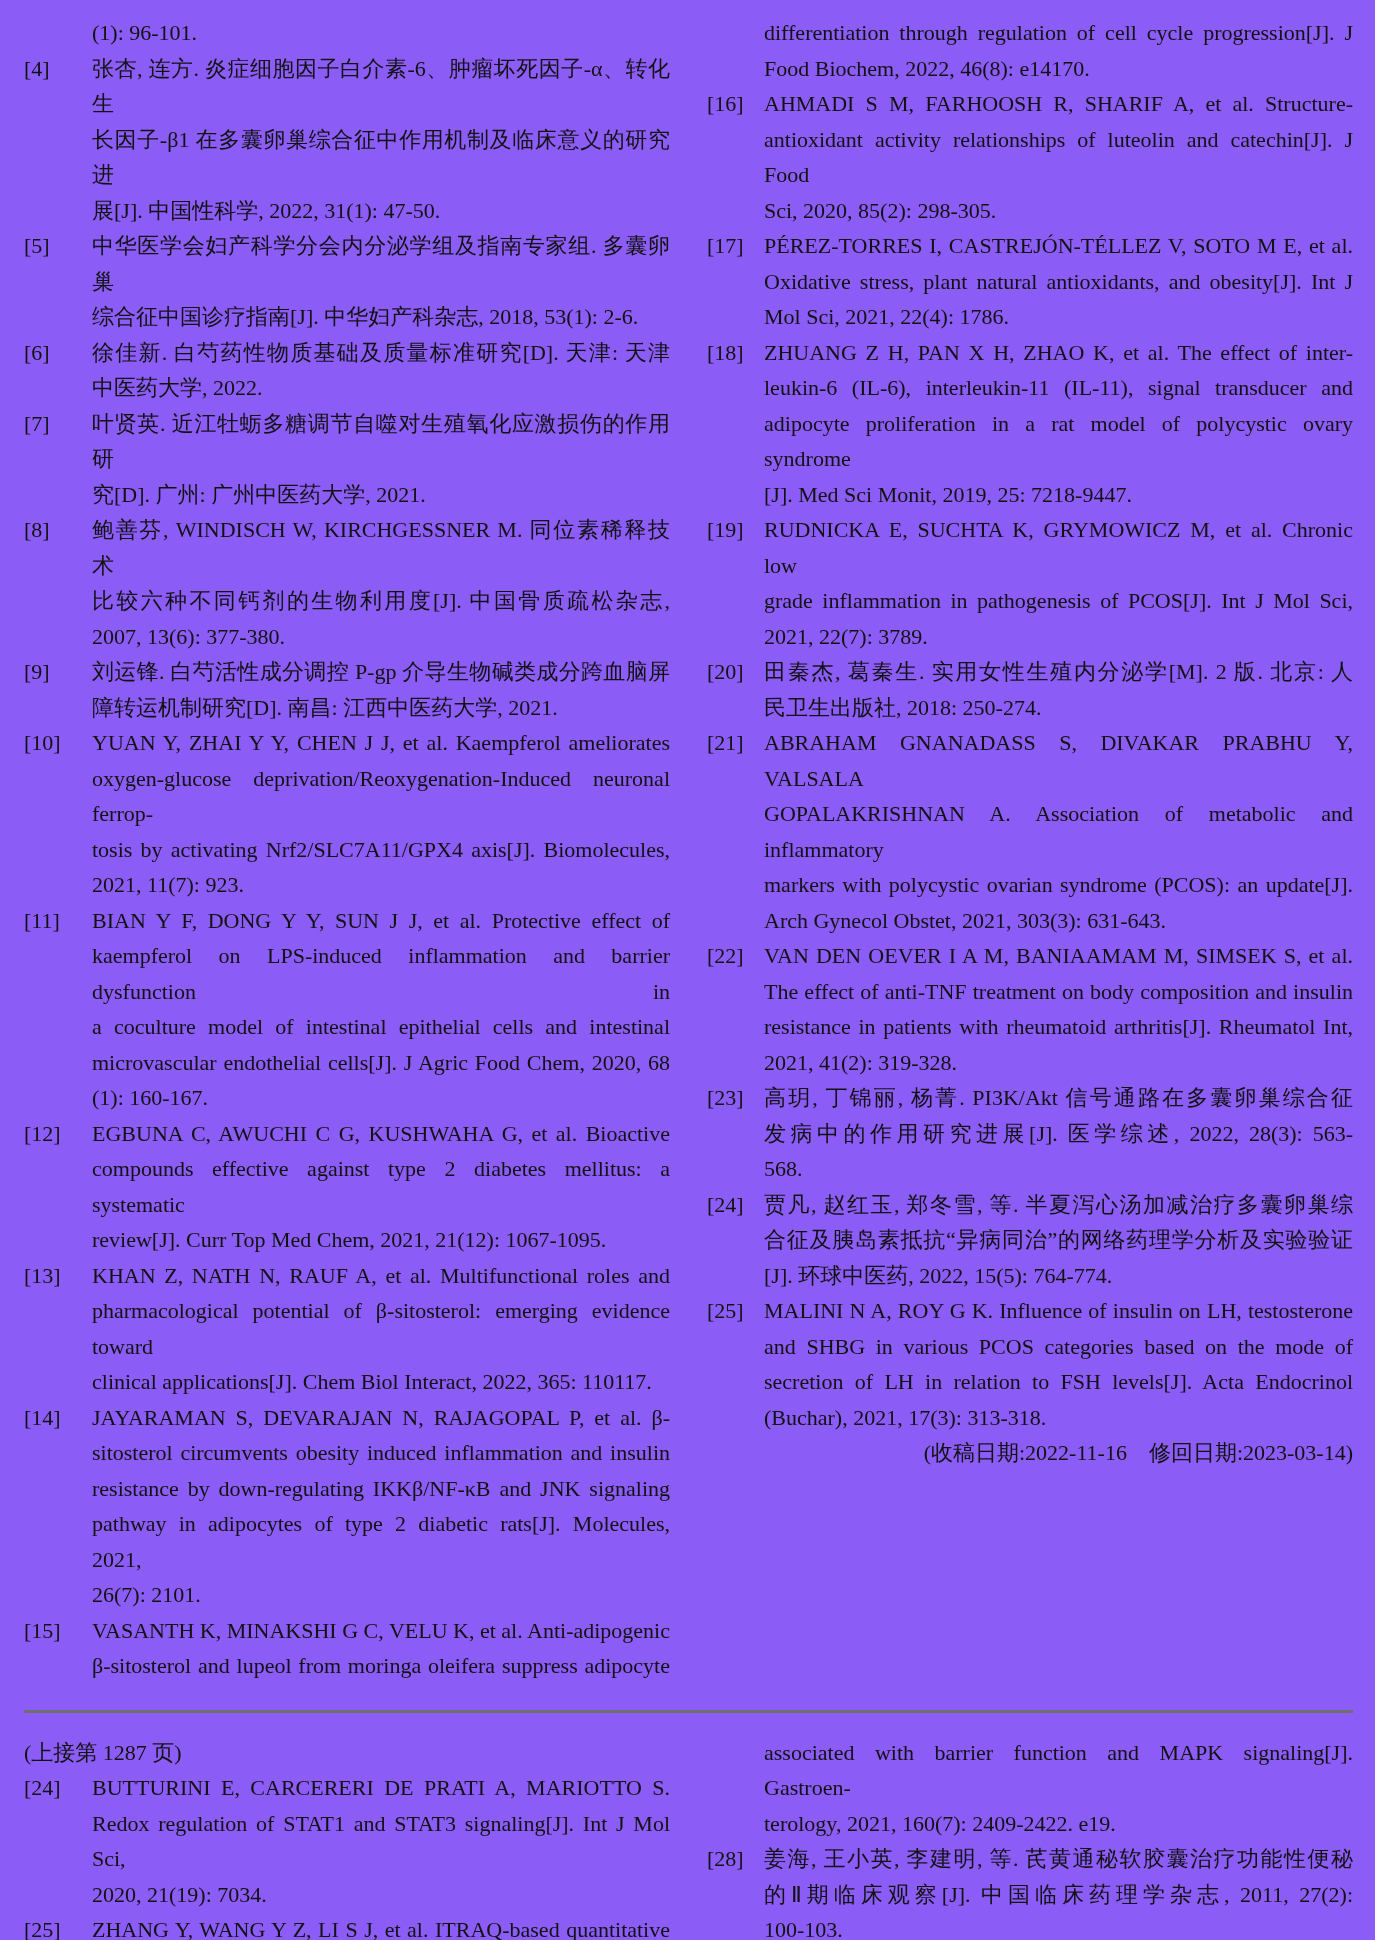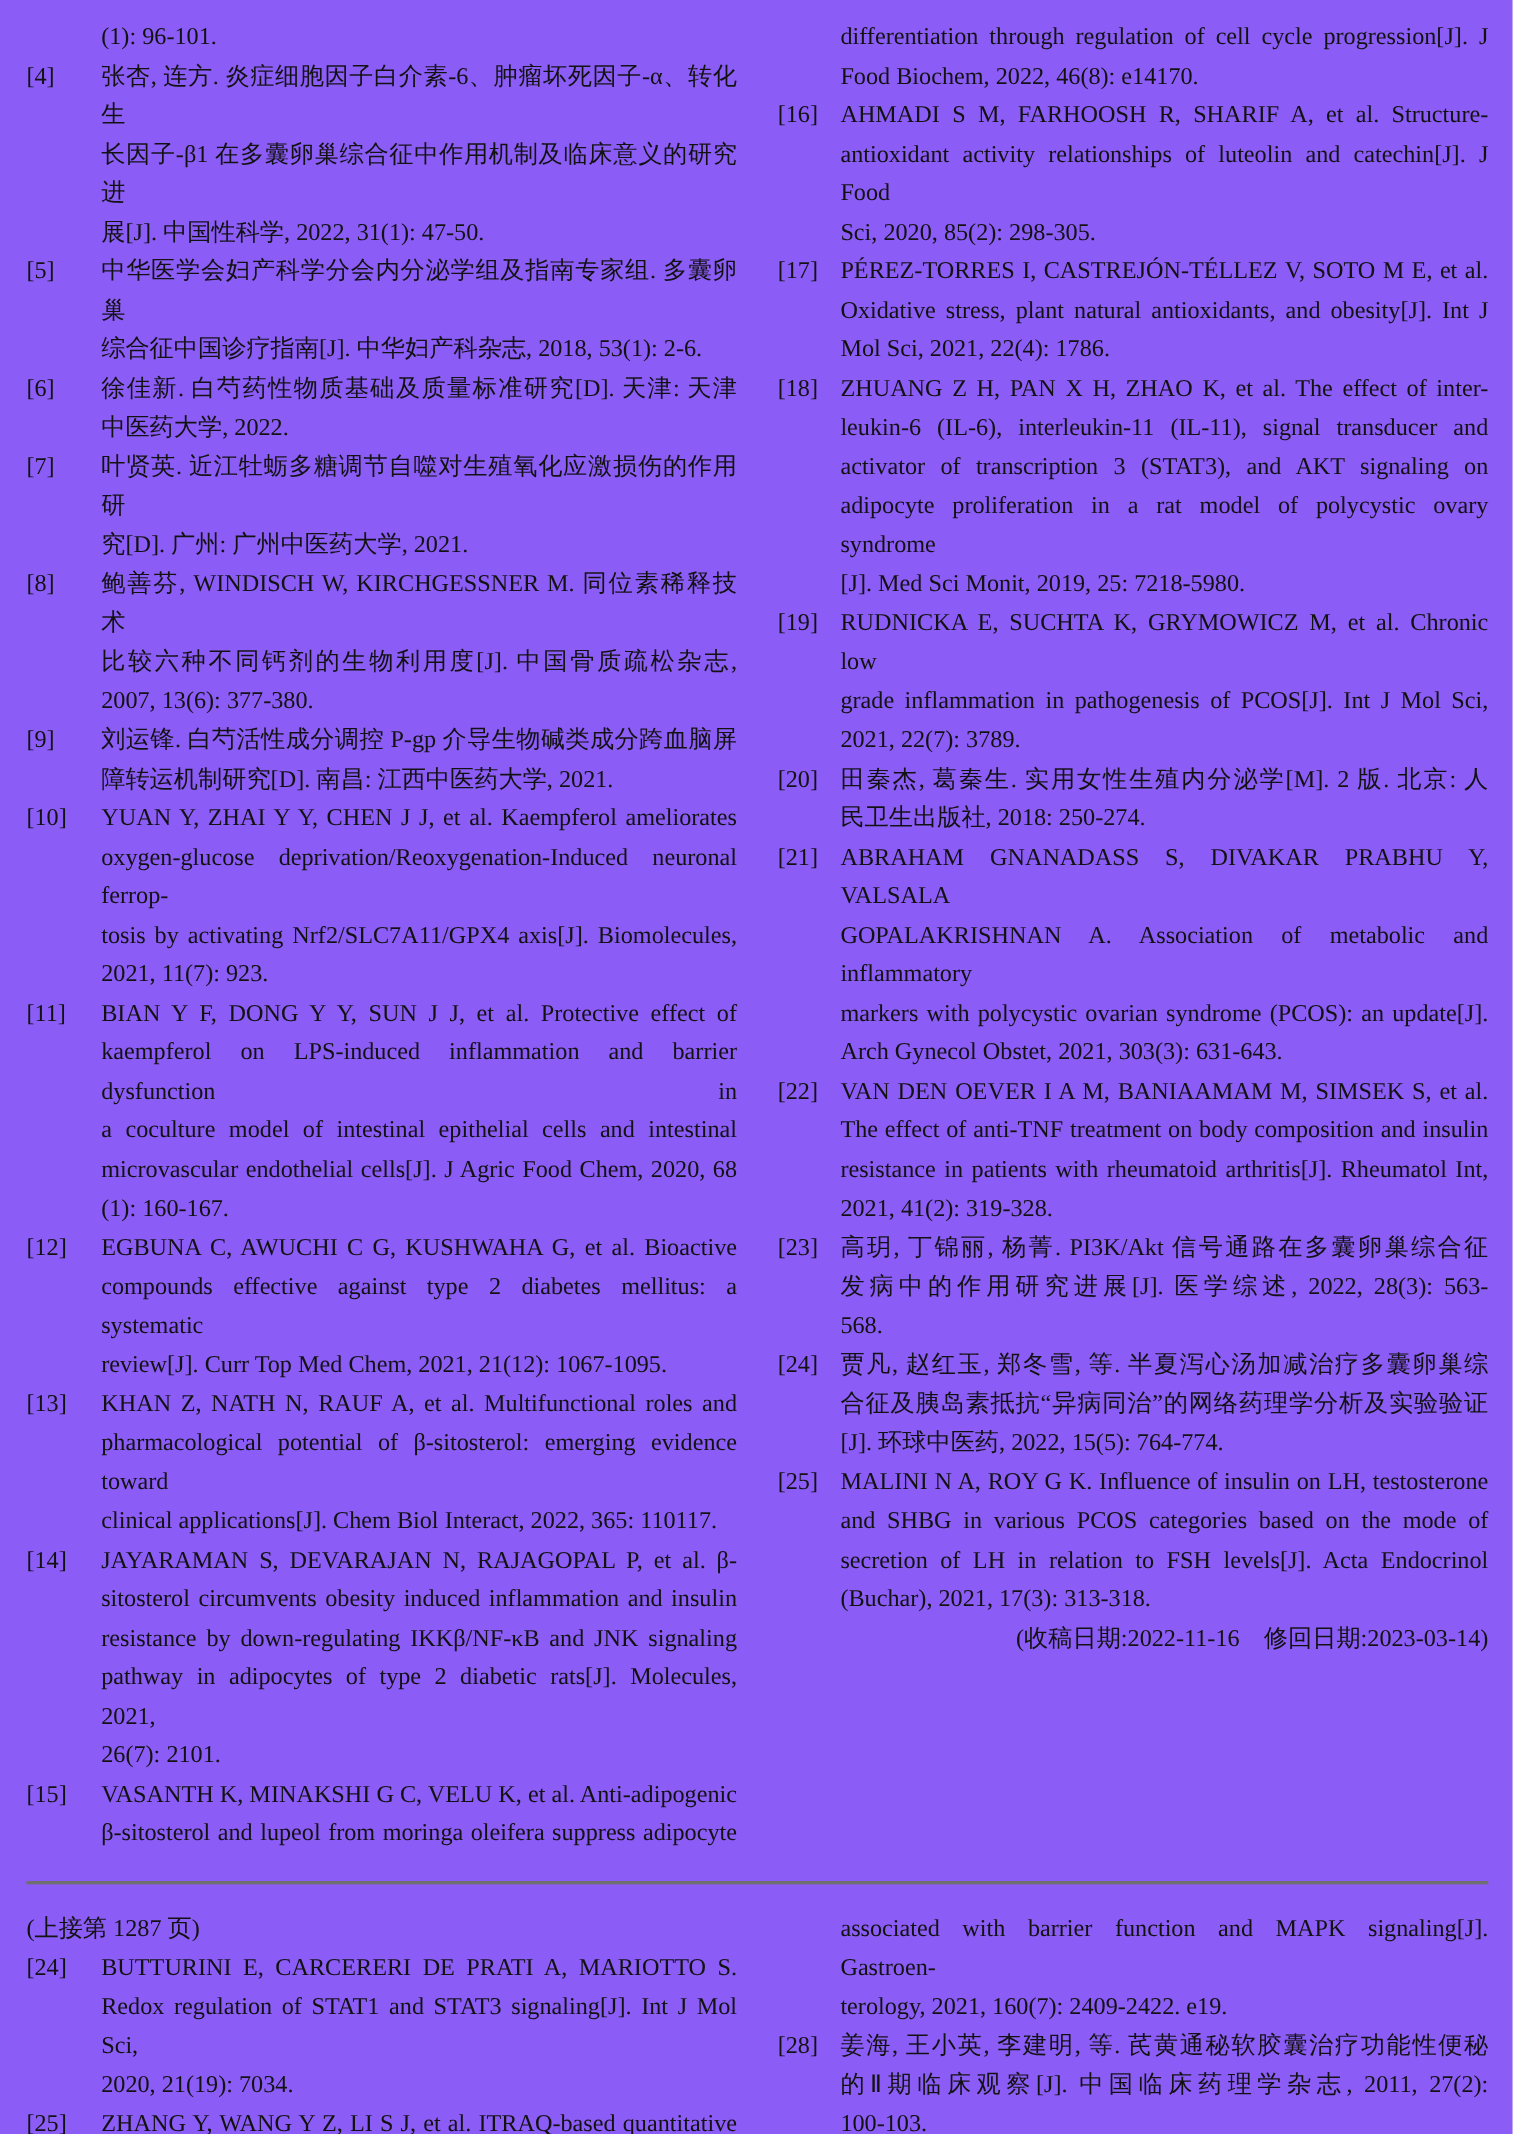--- a/index.html
+++ b/index.html
@@ -132,23 +132,22 @@
           <div class="entry">
             <span class="label">[17]</span>
             <div class="ref-line">PÉREZ-TORRES I, CASTREJÓN-TÉLLEZ V, SOTO M E, et al.</div>
             <div class="ref-line">Oxidative stress, plant natural antioxidants, and obesity[J]. Int J</div>
             <div class="ref-line last">Mol Sci, 2021, 22(4): 1786.</div>
           </div>
           <div class="entry">
             <span class="label">[18]</span>
             <div class="ref-line">ZHUANG Z H, PAN X H, ZHAO K, et al. The effect of inter-</div>
             <div class="ref-line">leukin-6 (IL-6), interleukin-11 (IL-11), signal transducer and</div>
-            <div class="ref-line">activator of transcription 3 (STAT3), and AKT signaling on</div>
             <div class="ref-line">adipocyte proliferation in a rat model of polycystic ovary syndrome</div>
-            <div class="ref-line last">[J]. Med Sci Monit, 2019, 25: 7218-5980.</div>
+            <div class="ref-line last">[J]. Med Sci Monit, 2019, 25: 7218-9447.</div>
           </div>
           <div class="entry">
             <span class="label">[19]</span>
             <div class="ref-line">RUDNICKA E, SUCHTA K, GRYMOWICZ M, et al. Chronic low</div>
             <div class="ref-line">grade inflammation in pathogenesis of PCOS[J]. Int J Mol Sci,</div>
             <div class="ref-line last">2021, 22(7): 3789.</div>
           </div>
           <div class="entry">
             <span class="label">[20]</span>
             <div class="ref-line">田秦杰, 葛秦生. 实用女性生殖内分泌学[M]. 2 版. 北京: 人</div>

